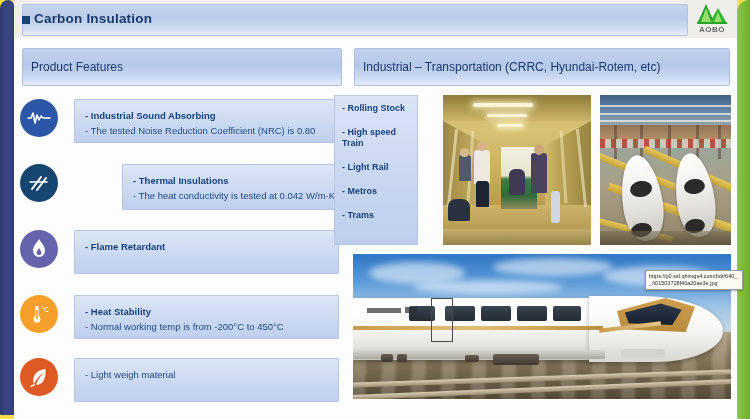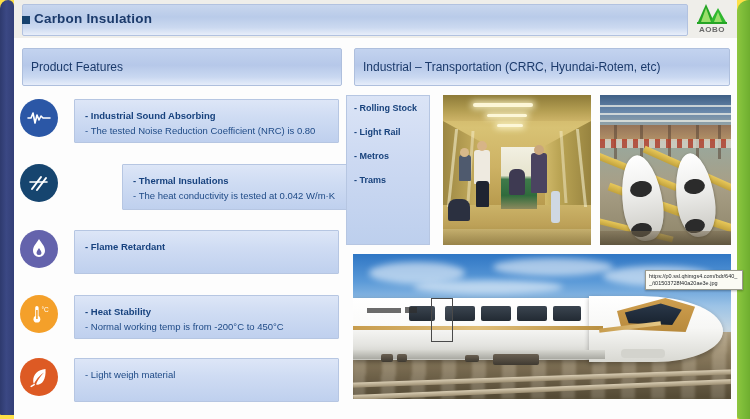--- a/index.html
+++ b/index.html
@@ -136,21 +136,21 @@
     font-size: 9.5px;
     color: #1e4a86;
     line-height: 15px;
     white-space: nowrap;
   }
   .feat-line.l1 { font-weight: bold; color: #17427e; }
 
   
   .app-list {
     position: absolute;
-    left: 346px; top: 95px;
+    left: 334px; top: 95px;
     width: 84px; height: 150px;
     background: linear-gradient(180deg,#dbe4f6 0%, #ccd9f2 45%, #bdcfed 100%);
     border: 1px solid #b6c6e2;
     box-sizing: border-box;
     padding: 7px 0 0 7px;
   }
   .app-item {
     font-size: 9px;
     font-weight: bold;
     color: #18427c;
@@ -406,20 +406,21 @@
         <line x1="6.2" y1="18.6" x2="3.2" y2="20.4" stroke="#ffffff" stroke-width="1.5" stroke-linecap="round"></line>
       </svg>
     </div>
     <div class="feat-box" style="height:44px;">
       <div class="feat-line">-  Light weigh material</div>
     </div>
   </div>
 
   <div class="app-list">
     <div class="app-item">- Rolling Stock</div>
+    <div class="app-item">- High speed Train</div>
     <div class="app-item">- Light Rail</div>
     <div class="app-item">- Metros</div>
     <div class="app-item">- Trams</div>
   </div>
 
   <div class="photo" id="photo-interior">
     <div class="int-bg"></div>
     <div class="int-ceil"></div>
     <div class="int-lamp" style="left:30px; top:8px; width:60px; height:4px;"></div>
     <div class="int-lamp" style="left:44px; top:19px; width:40px; height:3px;"></div>

